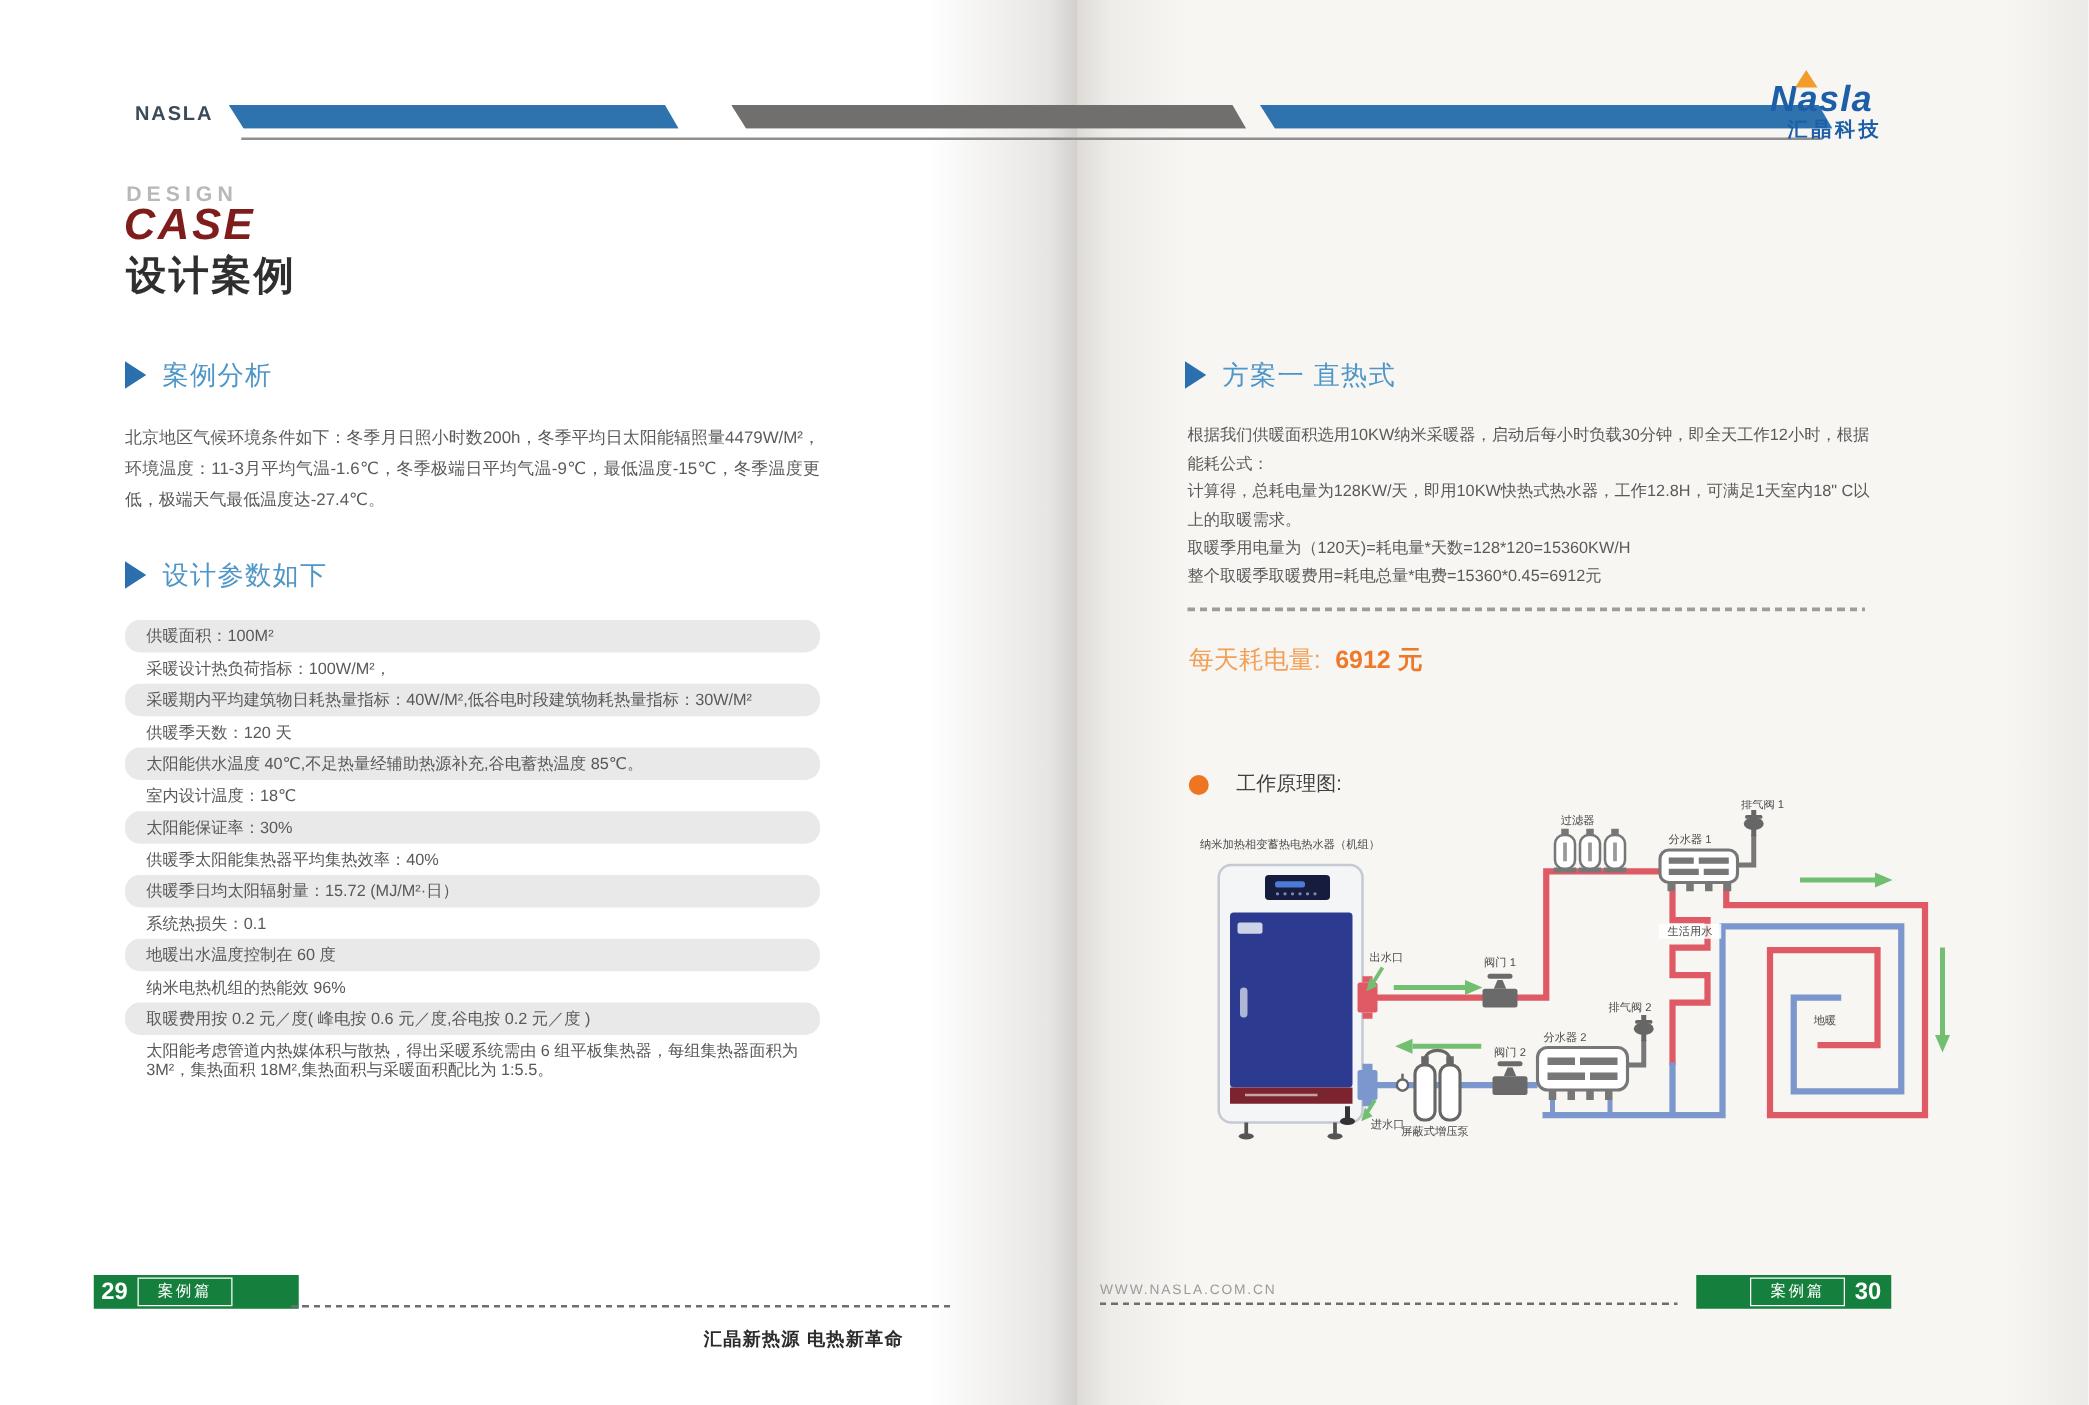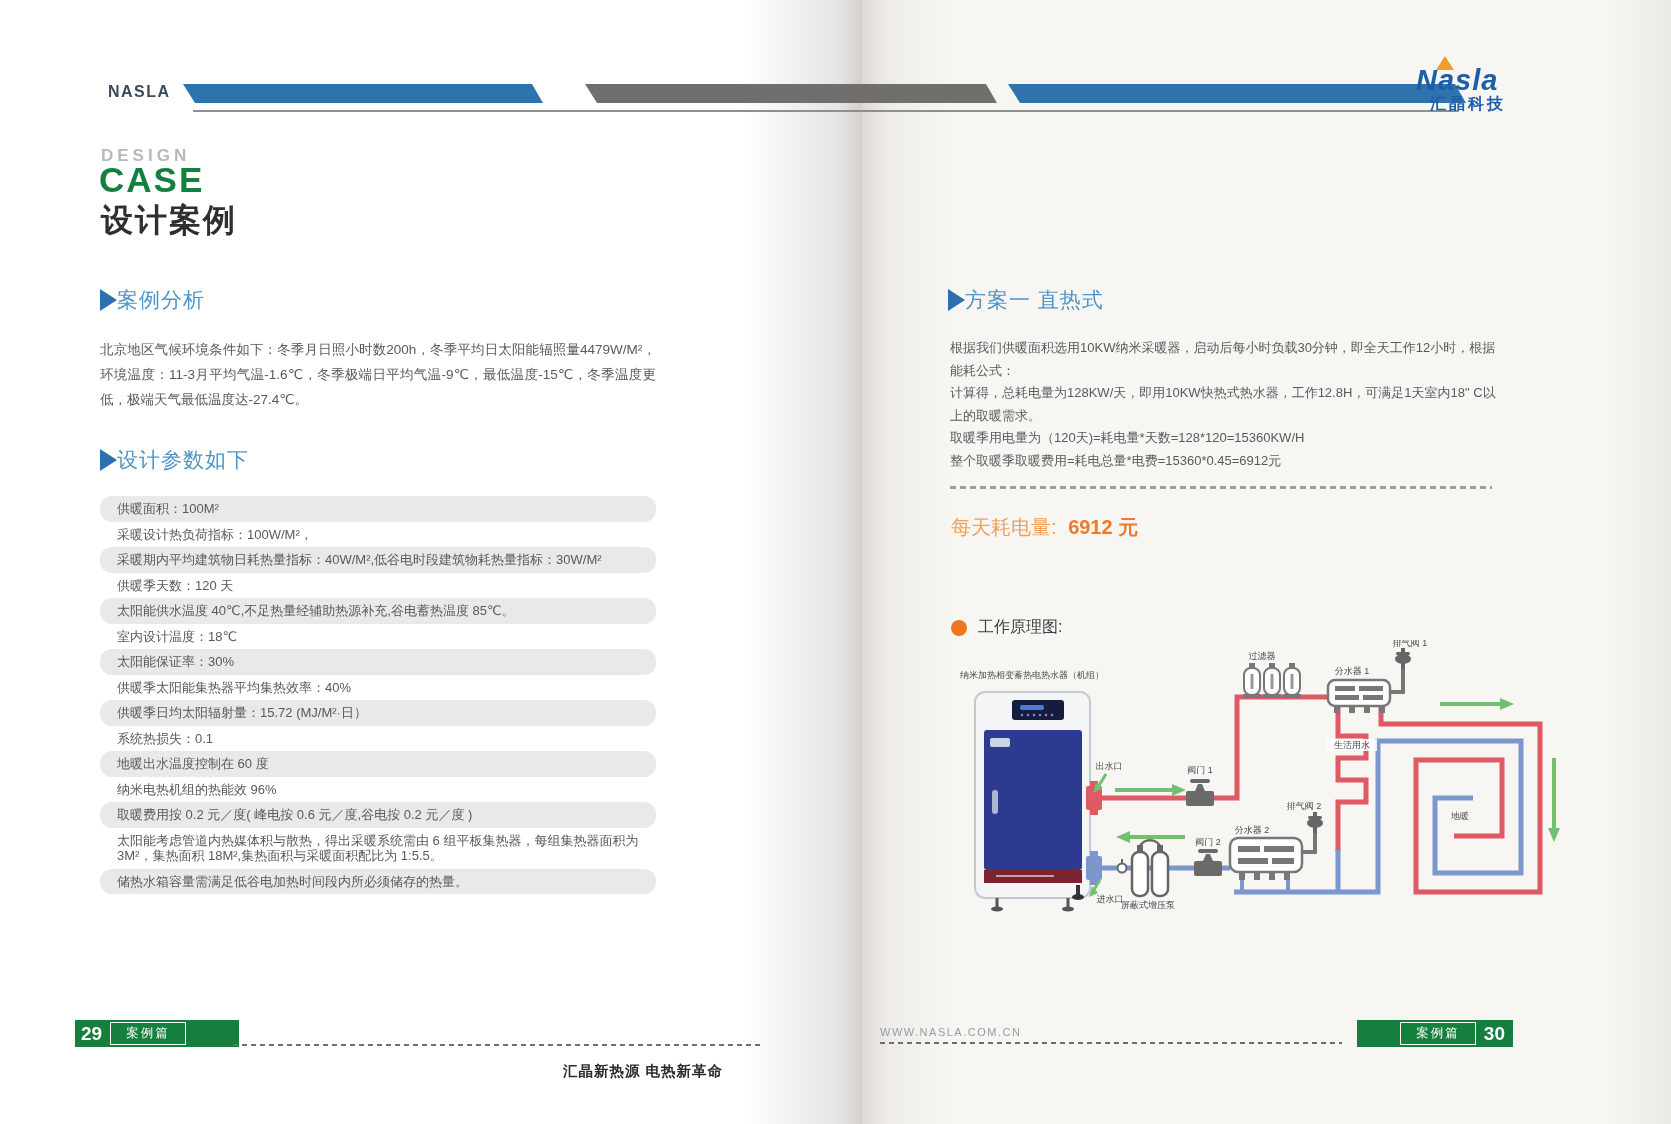--- a/index.html
+++ b/index.html
@@ -21,25 +21,25 @@
   .thinline{position:absolute;left:193px;top:110px;width:1265px;height:2px;background:#8f8f8f;}
 
   
   .logo{position:absolute;left:1412px;top:56px;width:170px;height:60px;}
   .logo-name{position:absolute;left:4px;top:8px;font-size:29px;font-weight:bold;font-style:italic;color:#1d5ea8;letter-spacing:1px;}
   .logo-tri{position:absolute;left:24px;top:0;width:0;height:0;border-left:9px solid transparent;border-right:9px solid transparent;border-bottom:14px solid #f39c2b;}
   .logo-sub{position:absolute;left:18px;top:38px;font-size:16px;font-weight:bold;color:#1d5ea8;letter-spacing:3px;}
 
   
   .t-design{position:absolute;left:101px;top:146px;font-size:17px;font-weight:bold;color:#b8b8b8;letter-spacing:4px;}
-  .t-case{position:absolute;left:99px;top:160px;font-size:35px;font-weight:bold;color:#15803d;letter-spacing:2px;}
+  .t-case{position:absolute;left:99px;top:160px;font-size:35px;font-weight:bold;color:#7f1d1d;letter-spacing:2px;font-style:italic;}
   .t-cn{position:absolute;left:101px;top:199px;font-size:32px;font-weight:bold;color:#2f2f2f;letter-spacing:2px;}
 
   
-  .sec-head{position:absolute;display:flex;align-items:center;}
+  .sec-head{position:absolute;display:flex;align-items:center;gap:13px;}
   .tri-icon{width:0;height:0;border-left:17px solid #2b6fae;border-top:11px solid transparent;border-bottom:11px solid transparent;}
   .sec-head .txt{font-size:21px;color:#4e96c8;letter-spacing:1px;}
   .h-analysis{left:100px;top:286px;}
   .h-params{left:100px;top:446px;}
   .h-plan{left:948px;top:286px;}
 
   .analysis-body{position:absolute;left:100px;top:337px;width:556px;font-size:13.5px;color:#5a5a5a;line-height:25px;text-align:justify;}
 
   .params{position:absolute;left:100px;top:496px;width:556px;font-size:13px;color:#595959;}
   .param-row{padding:5px 10px 5px 17px;line-height:15.5px;border-radius:12px;}
@@ -47,21 +47,21 @@
 
   .plan-lines{position:absolute;left:950px;top:337px;width:548px;font-size:13px;color:#5a5a5a;}
   .plan-line{line-height:22.5px;}
 
   .divider-dash{position:absolute;left:950px;top:486px;width:542px;height:3px;
     background:repeating-linear-gradient(90deg,#9d9d9d 0 6px,transparent 6px 10px);}
   .cost{position:absolute;left:951px;top:514px;font-size:20px;}
   .cost .lbl{color:#f2a057;}
   .cost .val{color:#ed7a2a;font-weight:bold;margin-left:6px;}
 
-  .principle{position:absolute;left:951px;top:617px;display:flex;align-items:center;gap:11px;}
+  .principle{position:absolute;left:951px;top:617px;display:flex;align-items:center;gap:22px;}
   .orange-dot{width:16px;height:16px;border-radius:50%;background:#ee7623;}
   .principle .txt{font-size:16px;color:#3f3f3f;}
 
   .diagram{position:absolute;left:900px;top:640px;width:660px;height:310px;}
   .diagram svg{width:100%;height:100%;}
   .diagram text{font-size:9px;fill:#4a4a4a;}
 
   
   .foot-bar{position:absolute;top:1020px;height:27px;background:#15803d;display:flex;align-items:center;color:#fff;}
   .foot-left{left:75px;width:152px;padding:0 6px;gap:8px;}
@@ -131,21 +131,20 @@
       <div class="param-row">系统热损失：0.1</div>
 
       <div class="param-row">地暖出水温度控制在 60 度</div>
 
       <div class="param-row">纳米电热机组的热能效 96%</div>
 
       <div class="param-row">取暖费用按 0.2 元／度( 峰电按 0.6 元／度,谷电按 0.2 元／度 )</div>
 
       <div class="param-row">太阳能考虑管道内热媒体积与散热，得出采暖系统需由 6 组平板集热器，每组集热器面积为 3M²，集热面积 18M²,集热面积与采暖面积配比为 1:5.5。</div>
 
-      <div class="param-row">储热水箱容量需满足低谷电加热时间段内所必须储存的热量。</div>
     </div>
 
   <div class="sec-head h-plan">
     <span class="tri-icon"></span>
     <span class="txt">方案一  直热式</span>
   </div>
   <div class="plan-lines">
 
       <div class="plan-line">根据我们供暖面积选用10KW纳米采暖器，启动后每小时负载30分钟，即全天工作12小时，根据能耗公式：</div>
 

